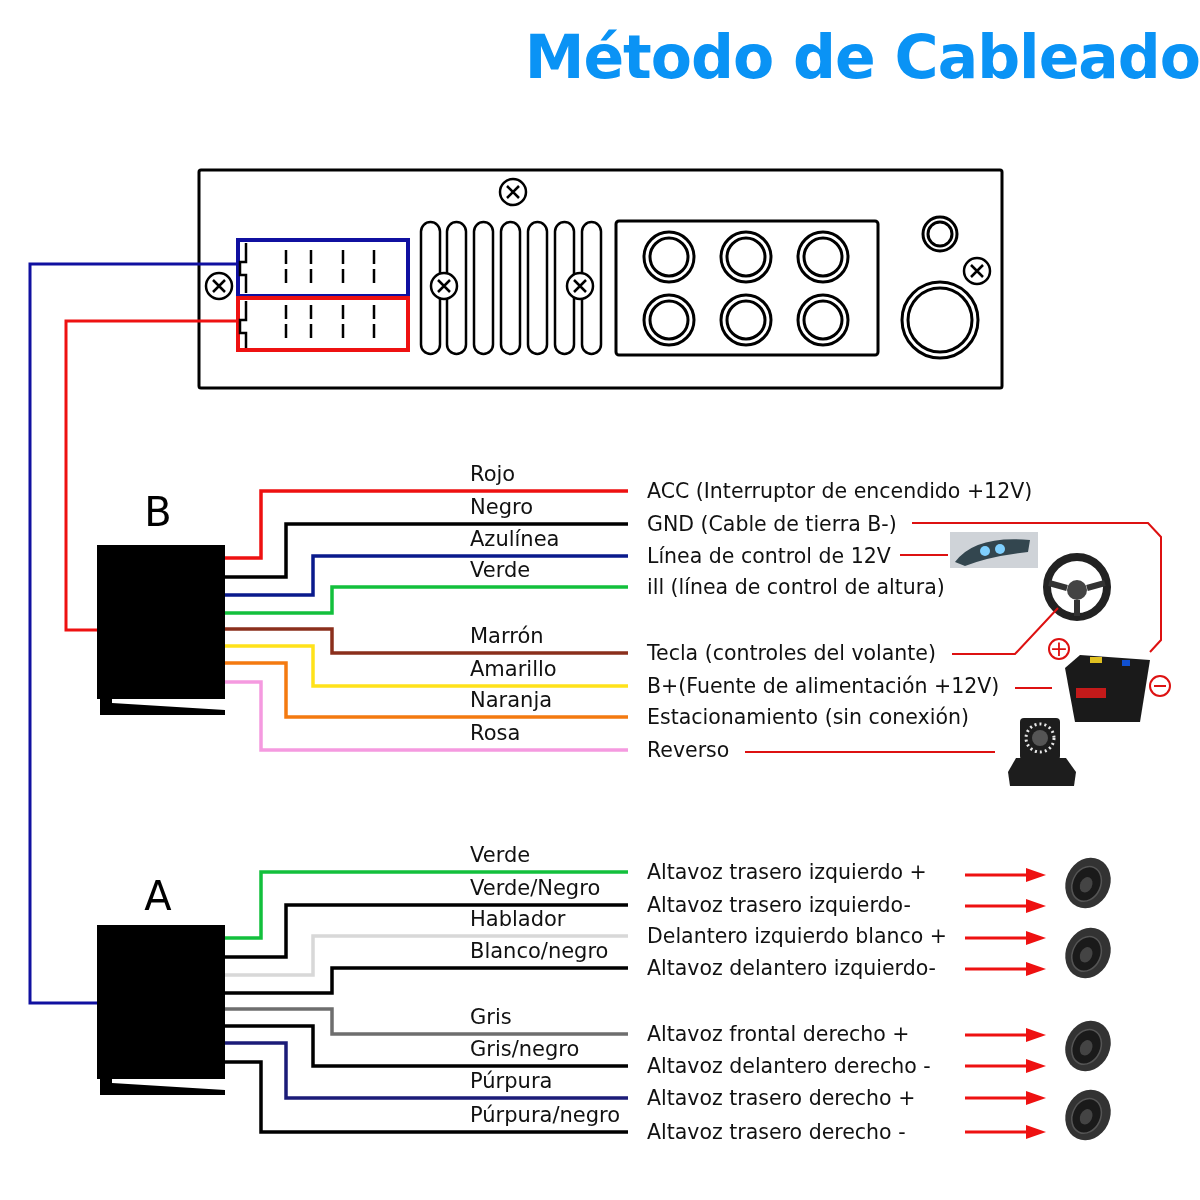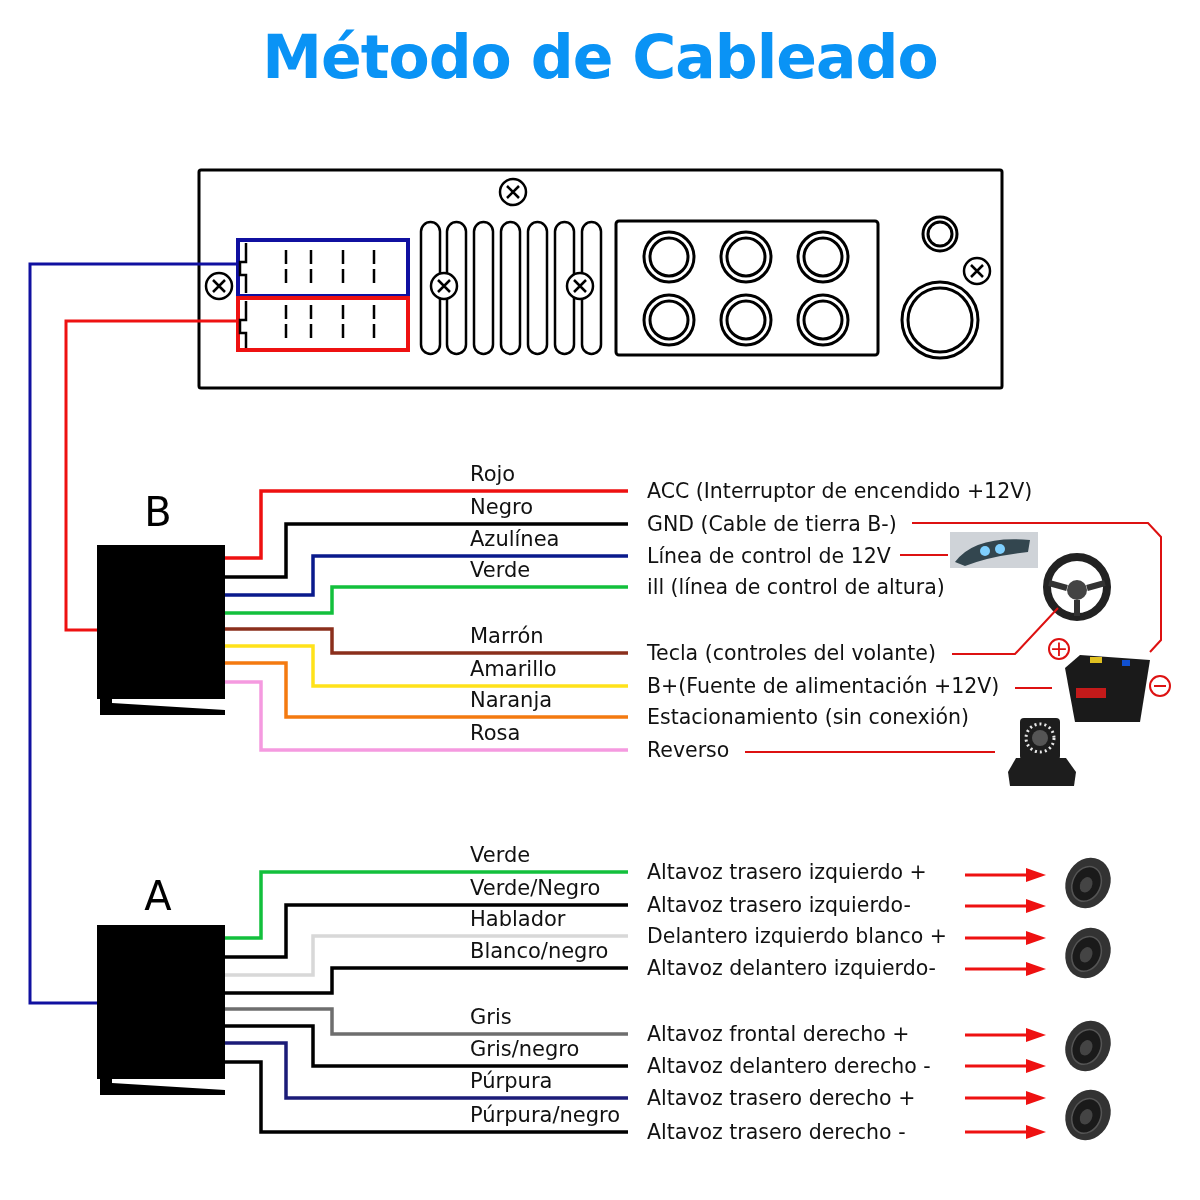--- a/index.html
+++ b/index.html
@@ -1,17 +1,17 @@
 <!DOCTYPE html>
 <html><head>
 <meta charset="utf-8">
 <style>
   html,body{margin:0;padding:0;background:#fff;}
   body{width:1200px;height:1200px;position:relative;overflow:hidden;font-family:"DejaVu Sans",sans-serif;}
-  #title{position:absolute;left:0;top:22px;width:1200px;text-align:center;font-family:"DejaVu Sans",sans-serif;font-weight:bold;font-size:60px;color:#0a93f5;letter-spacing:-1px;}
+  #title{position:absolute;left:0;top:22px;width:1200px;text-align:right;font-family:"DejaVu Sans",sans-serif;font-weight:bold;font-size:60px;color:#0a93f5;letter-spacing:-1px;}
   svg{position:absolute;left:0;top:0;}
   .lbl{font-family:"DejaVu Sans",sans-serif;font-size:21px;fill:#111;}
   .desc{font-family:"DejaVu Sans",sans-serif;font-size:20.5px;fill:#111;}
   .conn{font-family:"DejaVu Sans",sans-serif;font-size:40px;fill:#000;}
 </style>
 </head>
 <body>
 
 <div id="title">Método de Cableado</div>
 

